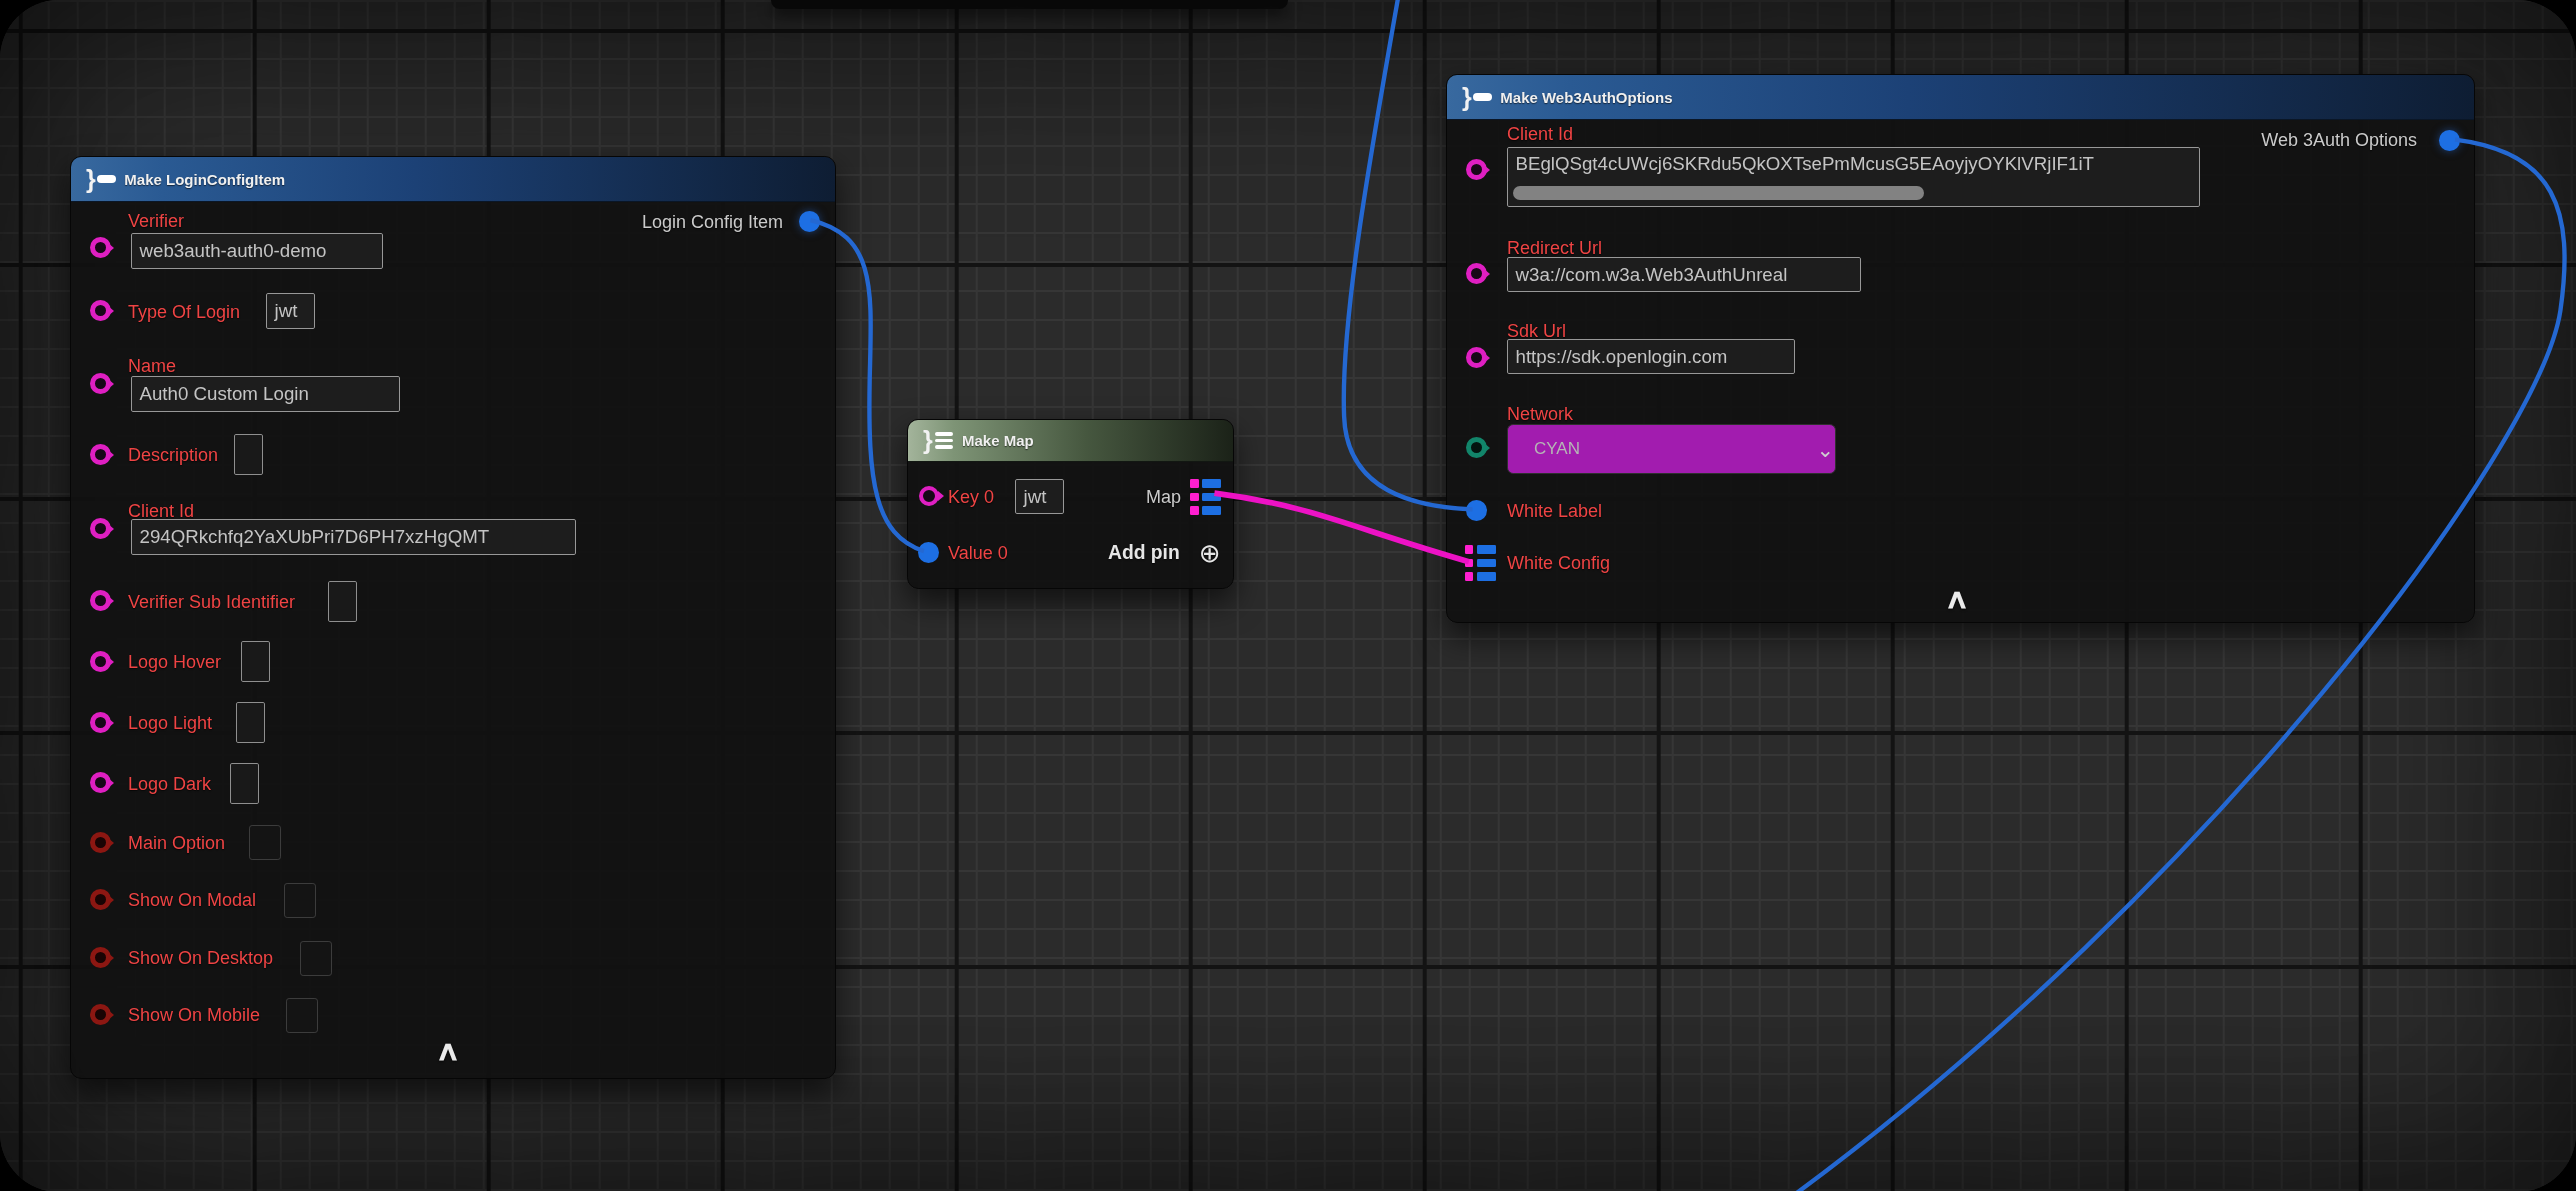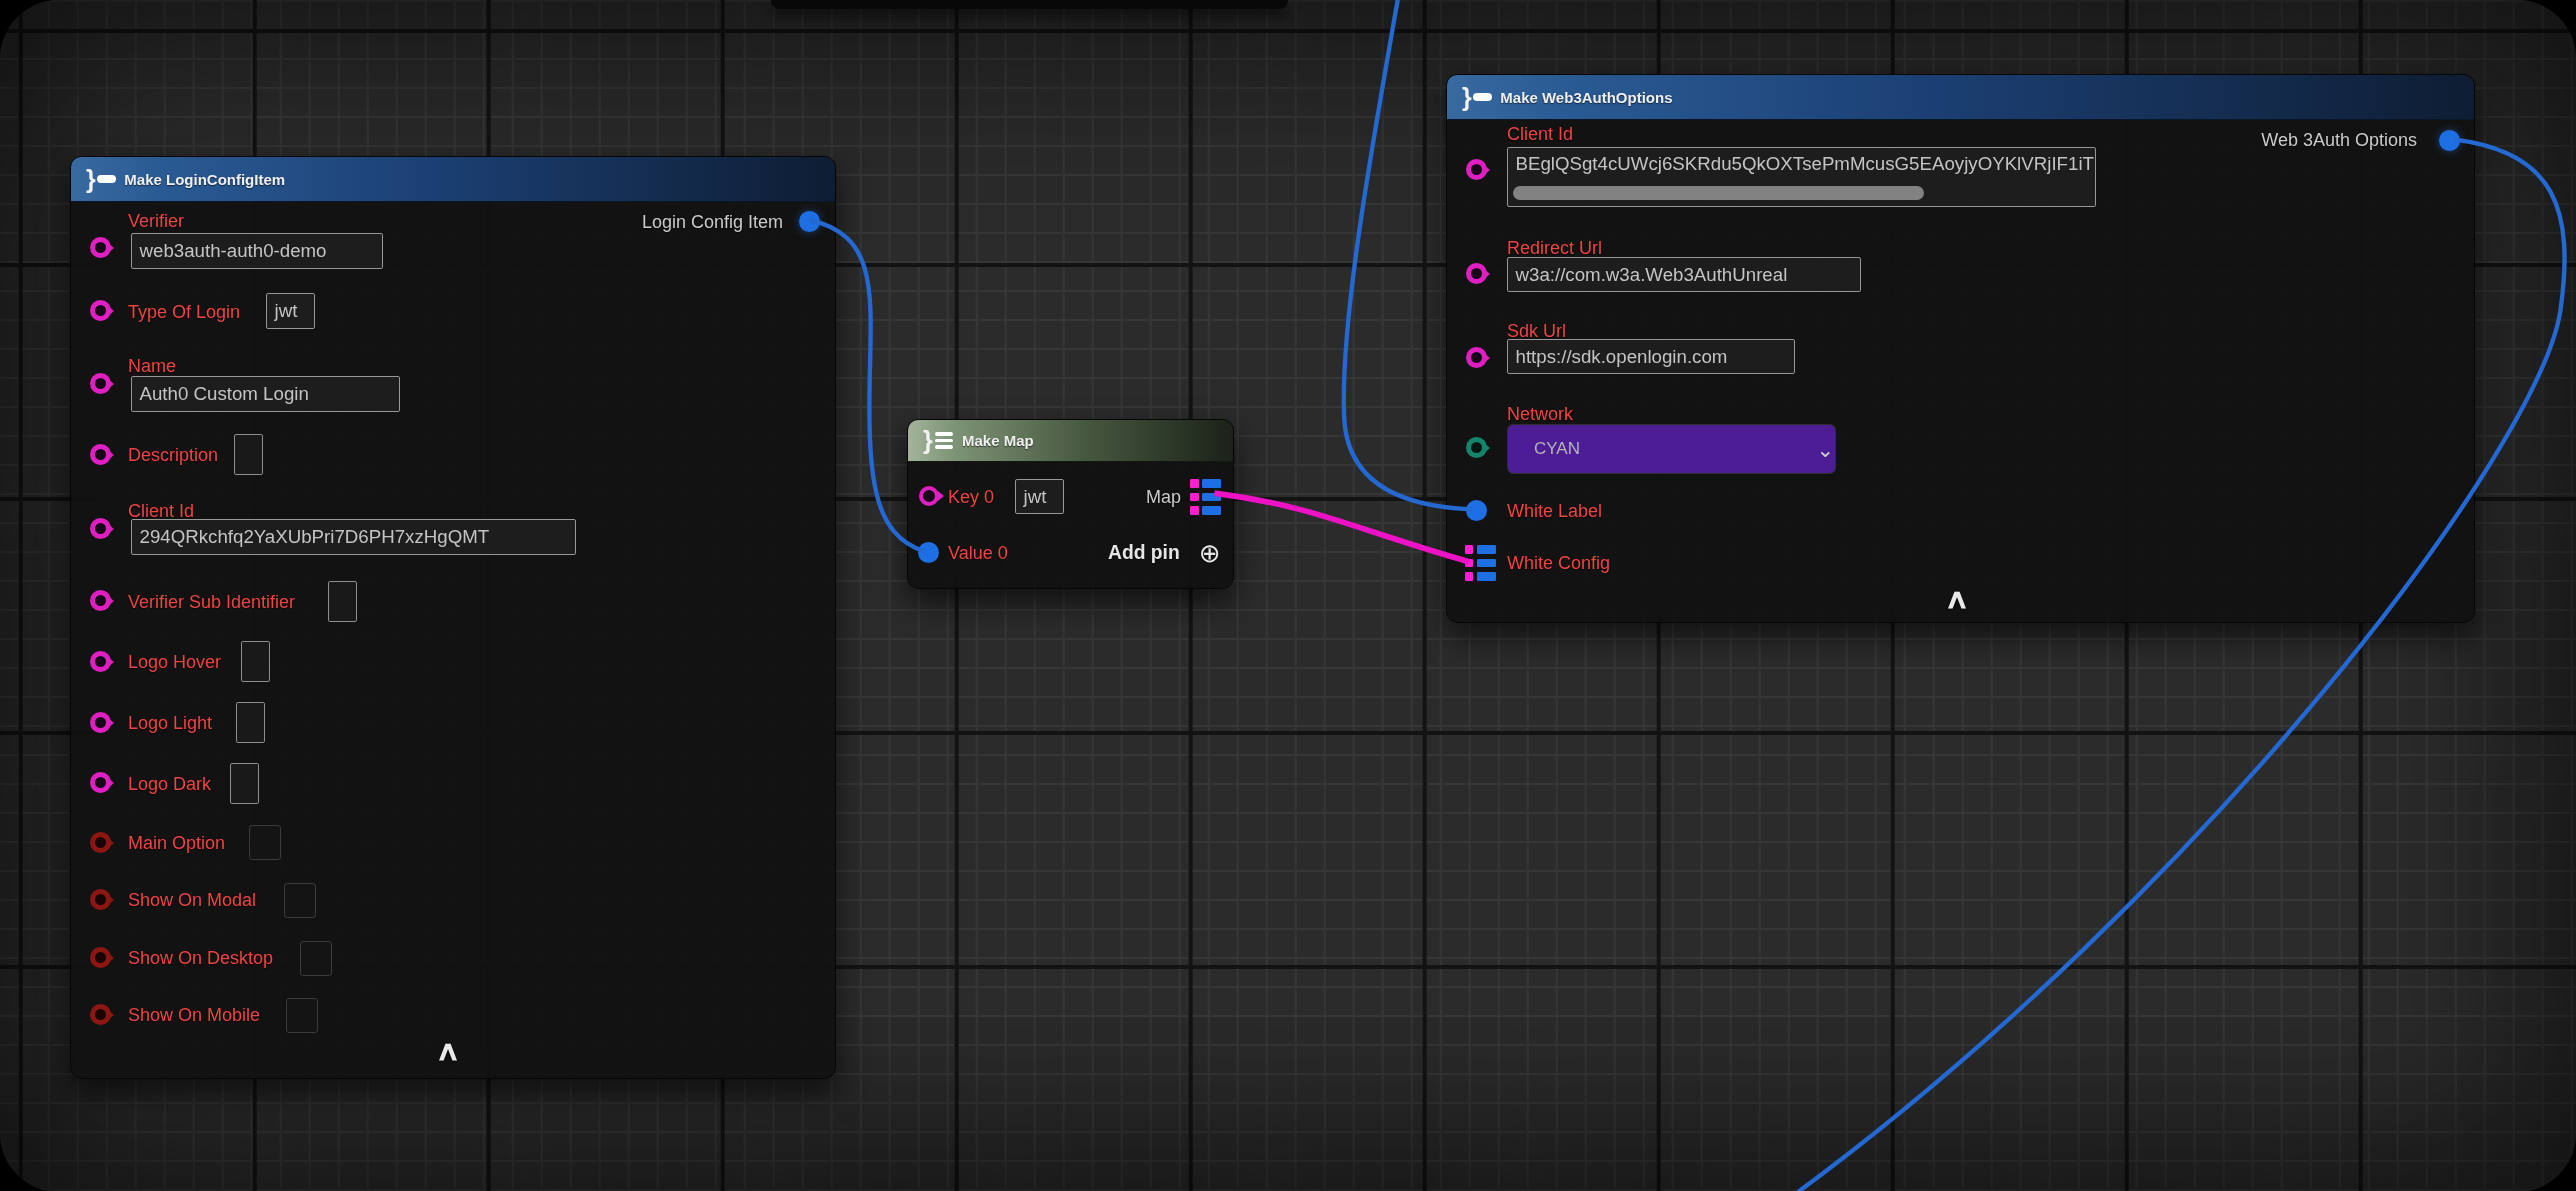--- a/index.html
+++ b/index.html
@@ -50,21 +50,21 @@
   .pin.enum{border:5px solid #12856a;background:#041510;}
   .pin.enum .tick{border-left:6.9px solid #12856a;}
   .pin.obj{background:#1d6fe3;border:none;}
   .pin.obj.out{box-shadow:0 0 8.7px rgba(40,110,220,.5);}
 
   .mappin{position:absolute;width:31px;height:36px;display:flex;flex-direction:column;justify-content:space-between;}
   .mappin .row{display:flex;align-items:center;height:8.7px;}
   .mappin .k{width:8.7px;height:8.7px;background:#ff1fd0;border-radius:1.2px;}
   .mappin .v{width:18.7px;height:8.7px;background:#1d6fe3;border-radius:1.2px;margin-left:3.7px;}
 
-  .dropdown{position:absolute;box-sizing:border-box;background:#4c1d95;border:1.2px solid #2f2f2f;border-radius:6.2px;
+  .dropdown{position:absolute;box-sizing:border-box;background:#a21caf;border:1.2px solid #2f2f2f;border-radius:6.2px;
             display:flex;align-items:center;color:#b5b5b5;font-size:17px;padding:0 1px 0 26px;justify-content:space-between;}
   .dd-chev{color:#d0d0d0;font-size:21px;line-height:1;}
   .collapse{position:absolute;color:#eaeaea;font-size:27.4px;font-weight:bold;line-height:1;cursor:pointer;
             text-shadow:0 1.2px 1.9px rgba(0,0,0,.8);transform:scaleX(1.25);}
   .addpin{position:absolute;display:flex;align-items:center;color:#e6e6e6;font-size:19.3px;font-weight:bold;gap:19px;
           text-shadow:0 1.2px 1.2px rgba(0,0,0,.7);}
   .addpin .plus{font-size:26px;font-weight:normal;line-height:1;}
   .outlbl{position:absolute;color:#cbcbcb;font-size:18px;white-space:nowrap;text-align:right;text-shadow:0 1.2px 1.2px rgba(0,0,0,.7);}
   .scrollbar{position:absolute;left:6.2px;bottom:5px;width:62%;height:13.7px;background:#828282;border-radius:7.5px;}
   .offnode{position:absolute;left:771px;top:0;width:517px;height:9.4px;background:#0b0b0b;
@@ -225,21 +225,21 @@
         <span class="ntitle">Make Web3AuthOptions</span>
       </div>
 
       <div class="outlbl" style="right:57px;top:55px;">Web 3Auth Options</div>
       <div class="pin obj out" style="left:992px;top:55px;"></div>
 
       <div class="lbl" style="left:60px;top:49px;">Client Id</div>
       <div class="pin str" style="left:18.7px;top:84px;">
           <span class="tick"></span>
         </div>
-      <div class="field" style="left:60px;top:72px;width:589px;height:60px;align-items:flex-start;padding-top:5px;">BEglQSgt4cUWcj6SKRdu5QkOXTsePmMcusG5EAoyjyOYKlVRjIF1iT</div>
+      <div class="field" style="left:60px;top:72px;width:693px;height:60px;align-items:flex-start;padding-top:5px;">BEglQSgt4cUWcj6SKRdu5QkOXTsePmMcusG5EAoyjyOYKlVRjIF1iT</div>
       <div class="scrollbar" style="left:66px;top:111px;bottom:auto;width:411px;"></div>
 
       <div class="lbl" style="left:60px;top:163px;">Redirect Url</div>
       <div class="pin str" style="left:18.7px;top:188px;">
           <span class="tick"></span>
         </div>
       <div class="field" style="left:60px;top:182px;width:354px;height:35px;">w3a://com.w3a.Web3AuthUnreal</div>
 
       <div class="lbl" style="left:60px;top:246px;">Sdk Url</div>
       <div class="pin str" style="left:18.7px;top:272px;">

